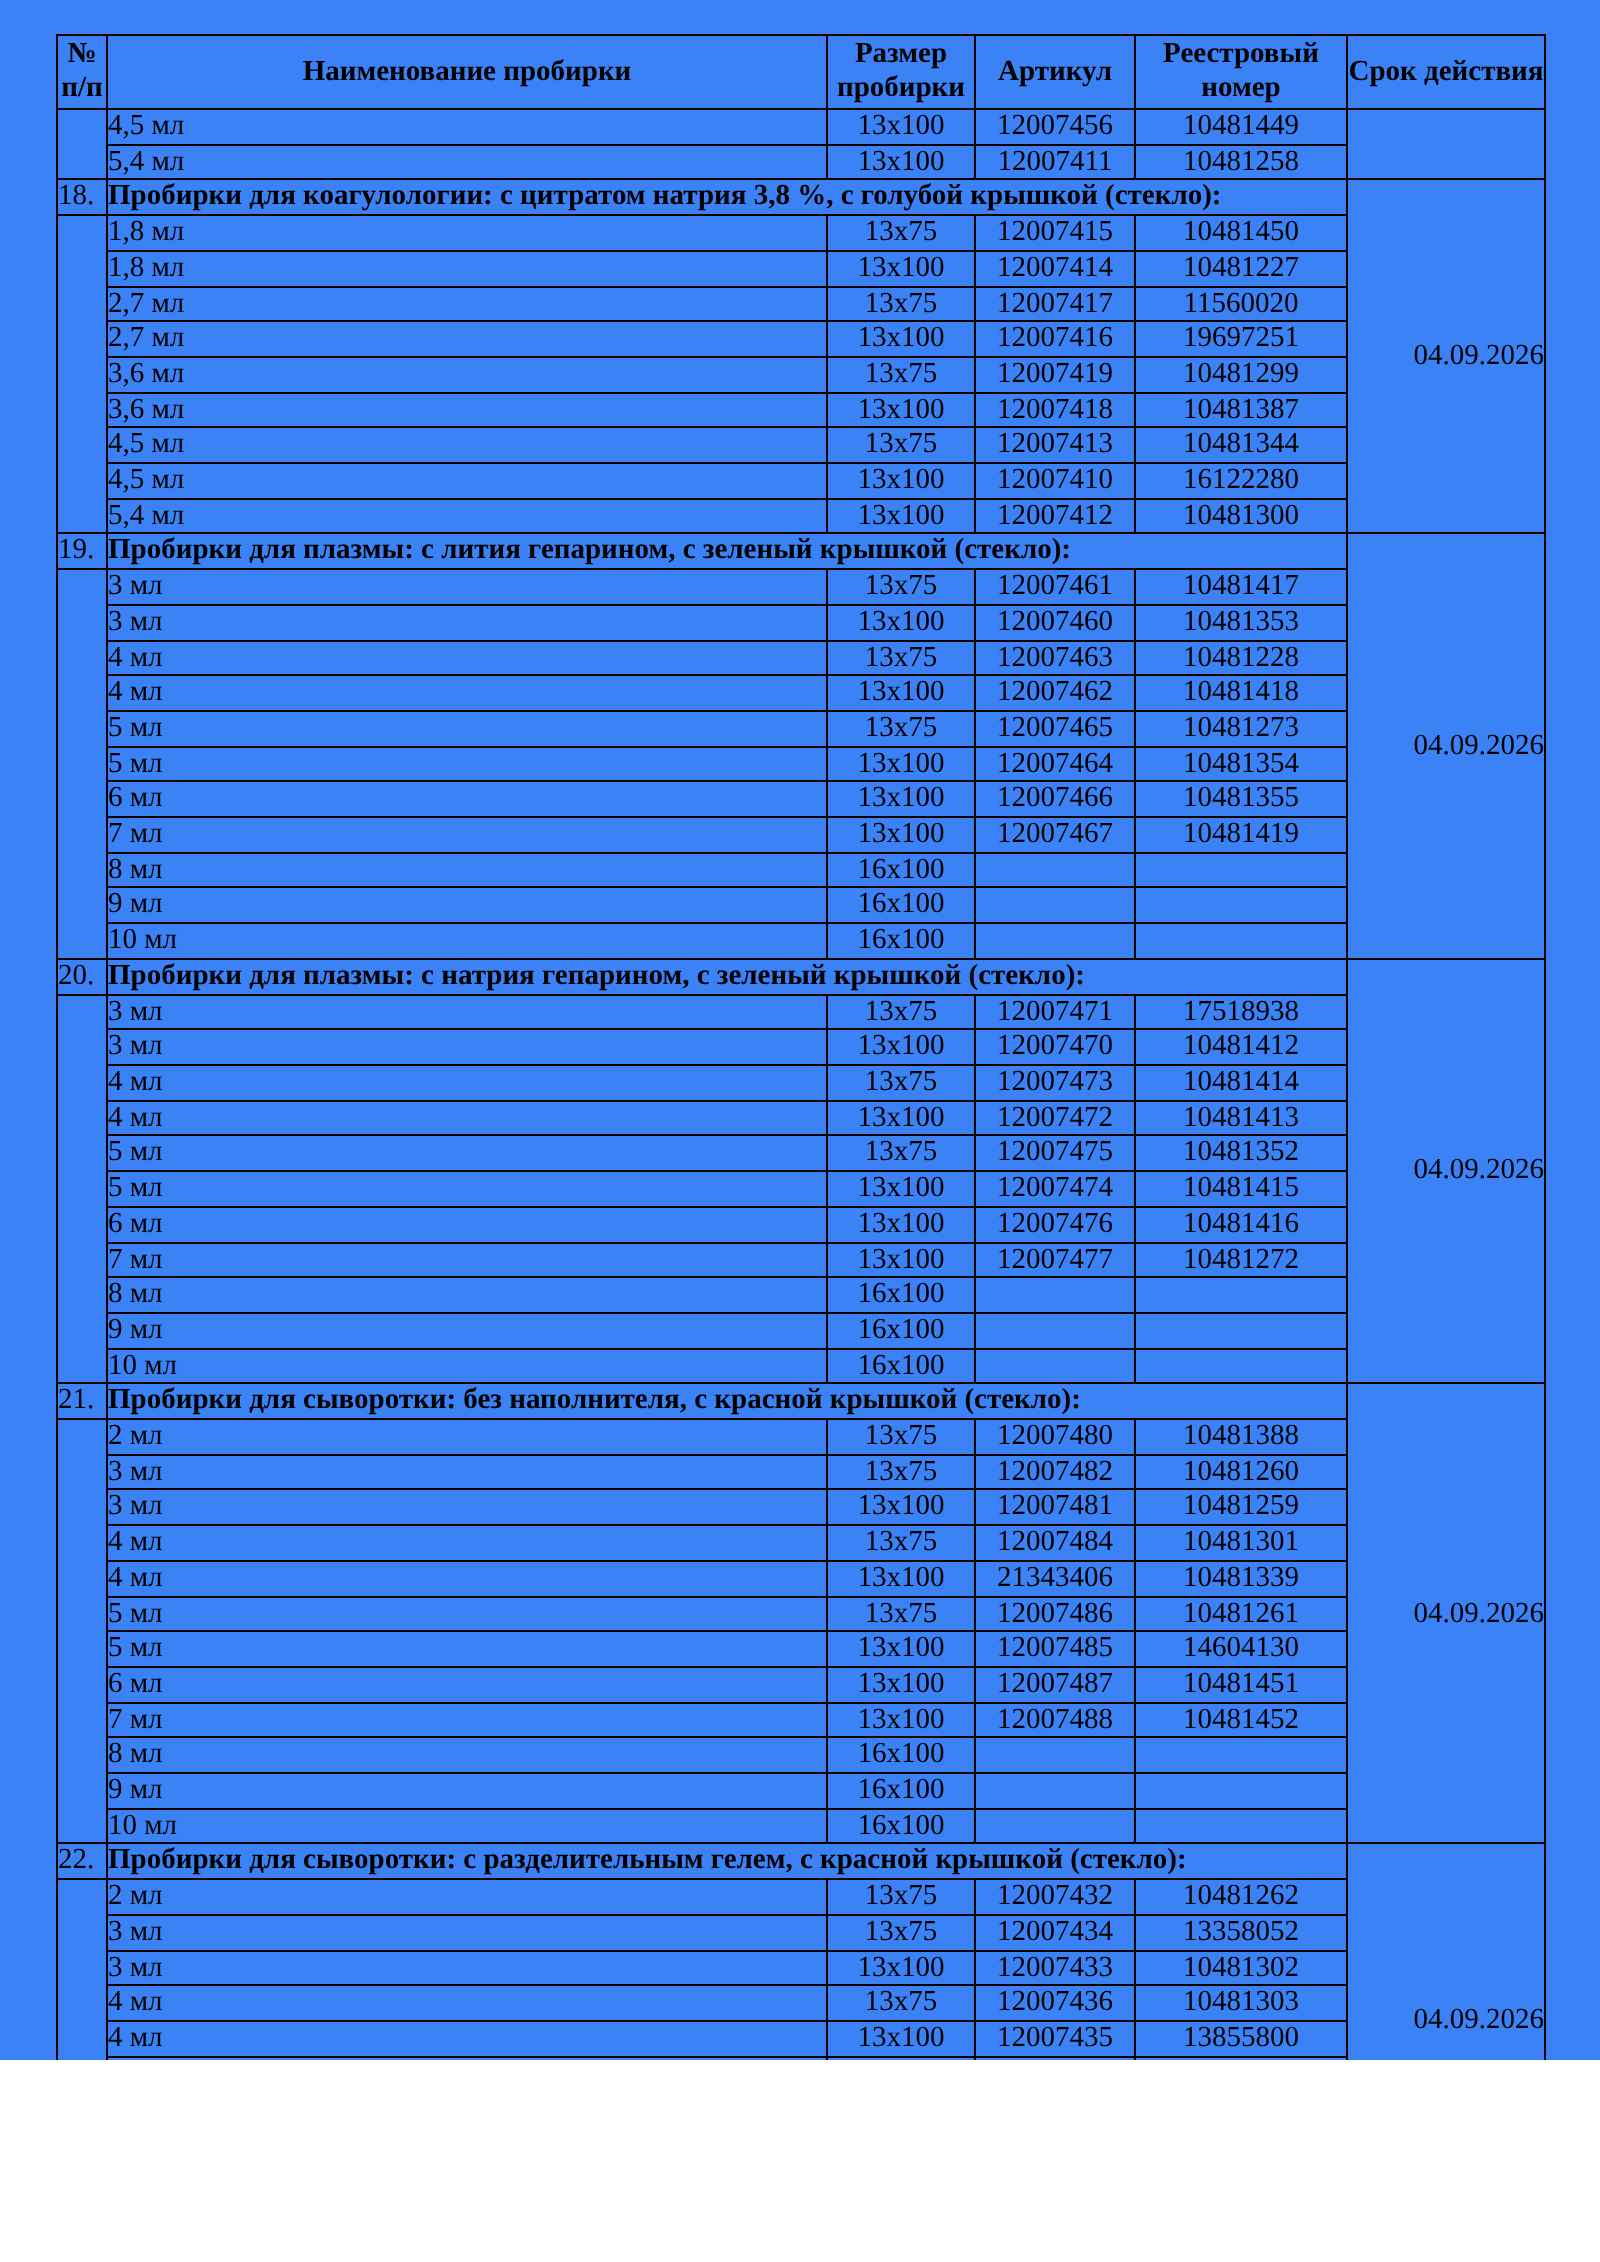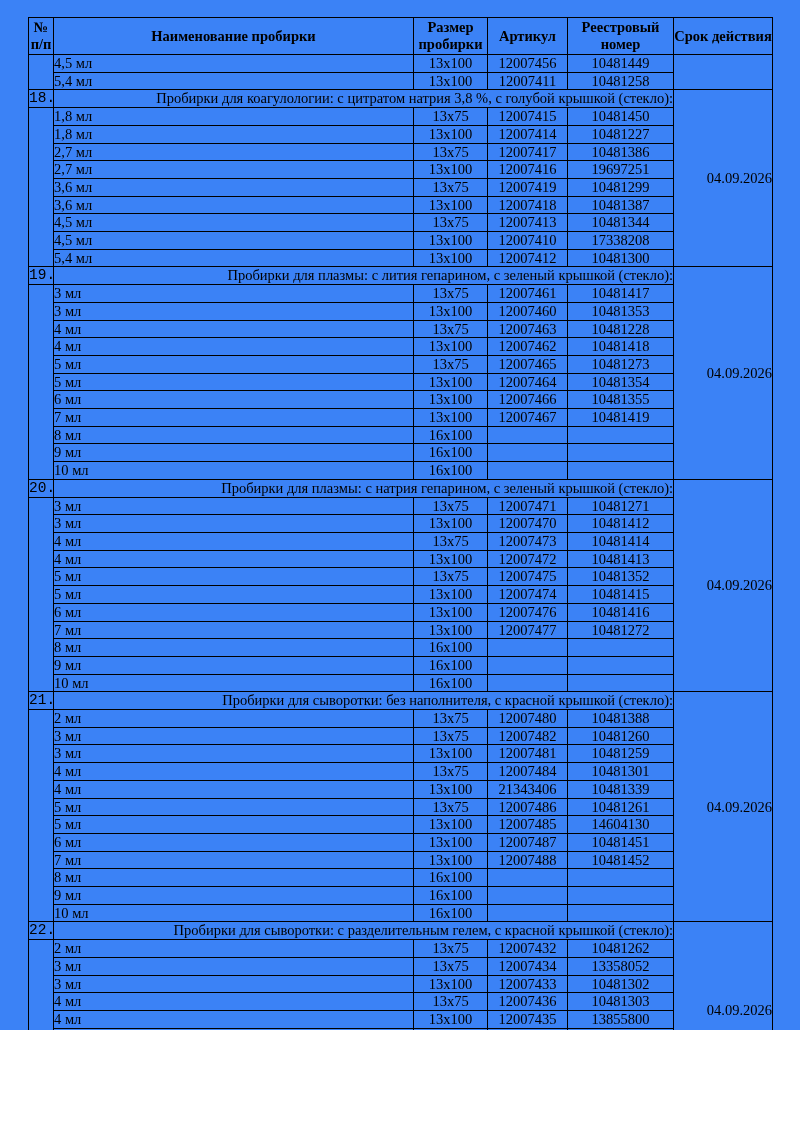--- a/index.html
+++ b/index.html
@@ -47,26 +47,25 @@
     vertical-align: middle;
   }
   td.cell-name {
     text-align: left;
     padding-left: 4px;
   }
   td.cell-center {
     text-align: center;
   }
   td.cell-section-title {
-    font-weight: normal;
-    text-align: right;
+    font-weight: bold;
+    text-align: left;
   }
   td.cell-num {
-    text-align: right;
-    font-family: Liberation Mono, monospace;
+    text-align: left;
   }
   td.cell-validity {
     text-align: right;
     vertical-align: middle;
   }
 </style>
 </head>
 <body>
 
 <div class="page">
@@ -119,21 +118,21 @@
         <tr>
           <td class="cell-name">1,8 мл</td>
           <td class="cell-center">13x100</td>
           <td class="cell-center">12007414</td>
           <td class="cell-center">10481227</td>
         </tr>
         <tr>
           <td class="cell-name">2,7 мл</td>
           <td class="cell-center">13x75</td>
           <td class="cell-center">12007417</td>
-          <td class="cell-center">10481386</td>
+          <td class="cell-center">11560020</td>
         </tr>
         <tr>
           <td class="cell-name">2,7 мл</td>
           <td class="cell-center">13x100</td>
           <td class="cell-center">12007416</td>
           <td class="cell-center">19697251</td>
         </tr>
         <tr>
           <td class="cell-name">3,6 мл</td>
           <td class="cell-center">13x75</td>
@@ -149,21 +148,21 @@
         <tr>
           <td class="cell-name">4,5 мл</td>
           <td class="cell-center">13x75</td>
           <td class="cell-center">12007413</td>
           <td class="cell-center">10481344</td>
         </tr>
         <tr>
           <td class="cell-name">4,5 мл</td>
           <td class="cell-center">13x100</td>
           <td class="cell-center">12007410</td>
-          <td class="cell-center">17338208</td>
+          <td class="cell-center">16122280</td>
         </tr>
         <tr>
           <td class="cell-name">5,4 мл</td>
           <td class="cell-center">13x100</td>
           <td class="cell-center">12007412</td>
           <td class="cell-center">10481300</td>
         </tr>
         <tr>
           <td class="cell-num">19.</td>
           <td class="cell-section-title" colspan="4">Пробирки для плазмы: с лития гепарином, с зеленый крышкой (стекло):</td>
@@ -239,21 +238,21 @@
         <tr>
           <td class="cell-num">20.</td>
           <td class="cell-section-title" colspan="4">Пробирки для плазмы: с натрия гепарином, с зеленый крышкой (стекло):</td>
           <td class="cell-validity" rowspan="12">04.09.2026</td>
         </tr>
         <tr>
           <td class="cell-num" rowspan="11"></td>
           <td class="cell-name">3 мл</td>
           <td class="cell-center">13x75</td>
           <td class="cell-center">12007471</td>
-          <td class="cell-center">10481271</td>
+          <td class="cell-center">17518938</td>
         </tr>
         <tr>
           <td class="cell-name">3 мл</td>
           <td class="cell-center">13x100</td>
           <td class="cell-center">12007470</td>
           <td class="cell-center">10481412</td>
         </tr>
         <tr>
           <td class="cell-name">4 мл</td>
           <td class="cell-center">13x75</td>

